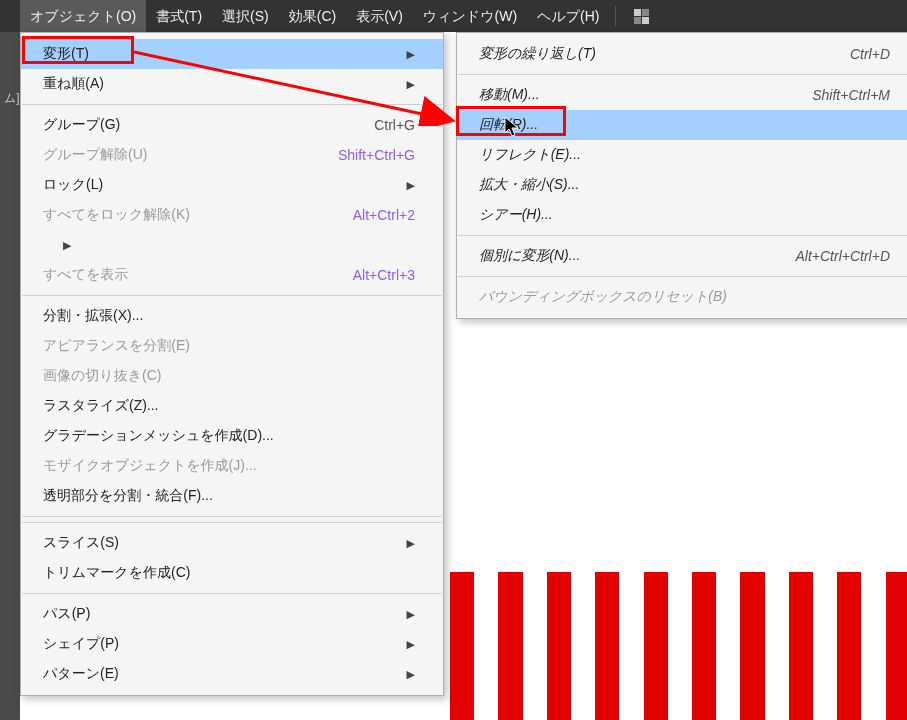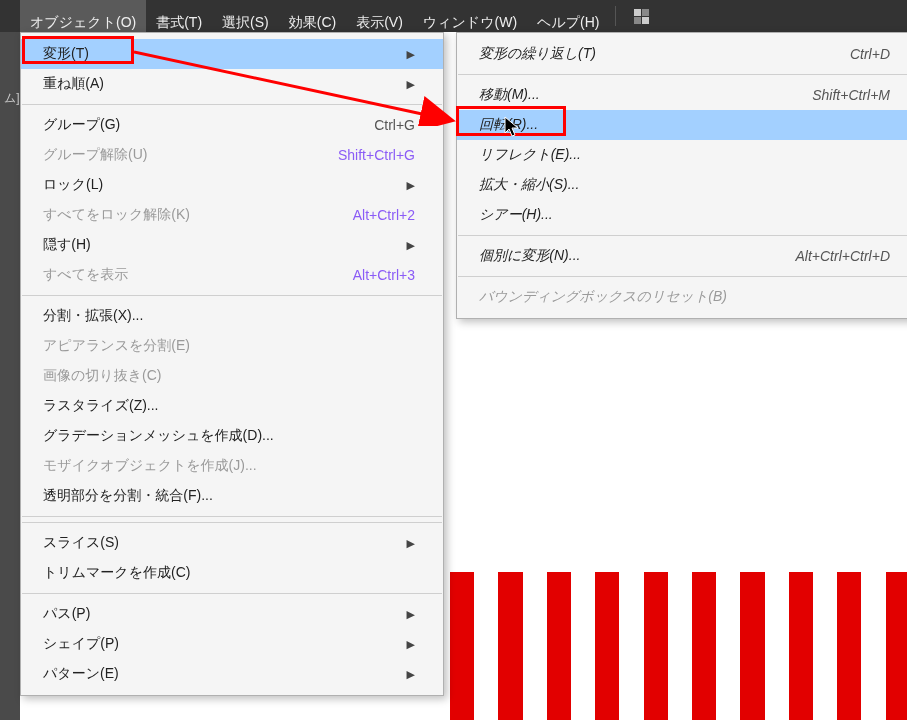--- a/index.html
+++ b/index.html
@@ -8,23 +8,23 @@
   .menubar {
     background: #333;
     height: 32px;
     display: flex;
     align-items: stretch;
     color: #eee;
     font-size: 14px;
     padding-left: 20px;
   }
   .menubar .menu-item {
-    padding: 0 10px;
-    display: flex;
-    align-items: flex-end;
+    padding: 8px 10px;
+    display: flex;
+    align-items: flex-start;
     cursor: default;
   }
   .menubar .menu-item.active { background: #5a5a5a; }
   .menubar .sep { width: 1px; background: #555; margin: 6px 6px; }
   .menubar .icon-essentials { display:flex; align-items:center; gap:2px; padding:0 12px; }
   .icon-essentials .sq { width:7px; height:7px; background:#ccc; }
   .icon-essentials .sq2 { width:7px; height:7px; background:#888; }
   .icon-essentials .wrap { display:grid; grid-template-columns: 7px 7px; grid-template-rows:7px 7px; gap:1px; }
 
   .left-strip {
@@ -187,21 +187,20 @@
   </div>
   <div class="row">
     <span class="label">ロック(L)</span>
       <span class="arrow">▶</span>
   </div>
   <div class="row disabled">
     <span class="label">すべてをロック解除(K)</span>
       <span class="shortcut">Alt+Ctrl+2</span>
   </div>
   <div class="row">
-    <span class="label">隠す(H)</span>
       <span class="arrow">▶</span>
   </div>
   <div class="row disabled">
     <span class="label">すべてを表示</span>
       <span class="shortcut">Alt+Ctrl+3</span>
   </div>
   <div class="divider"></div>
   <div class="row">
       <span class="label">分割・拡張(X)...</span>
     </div>

